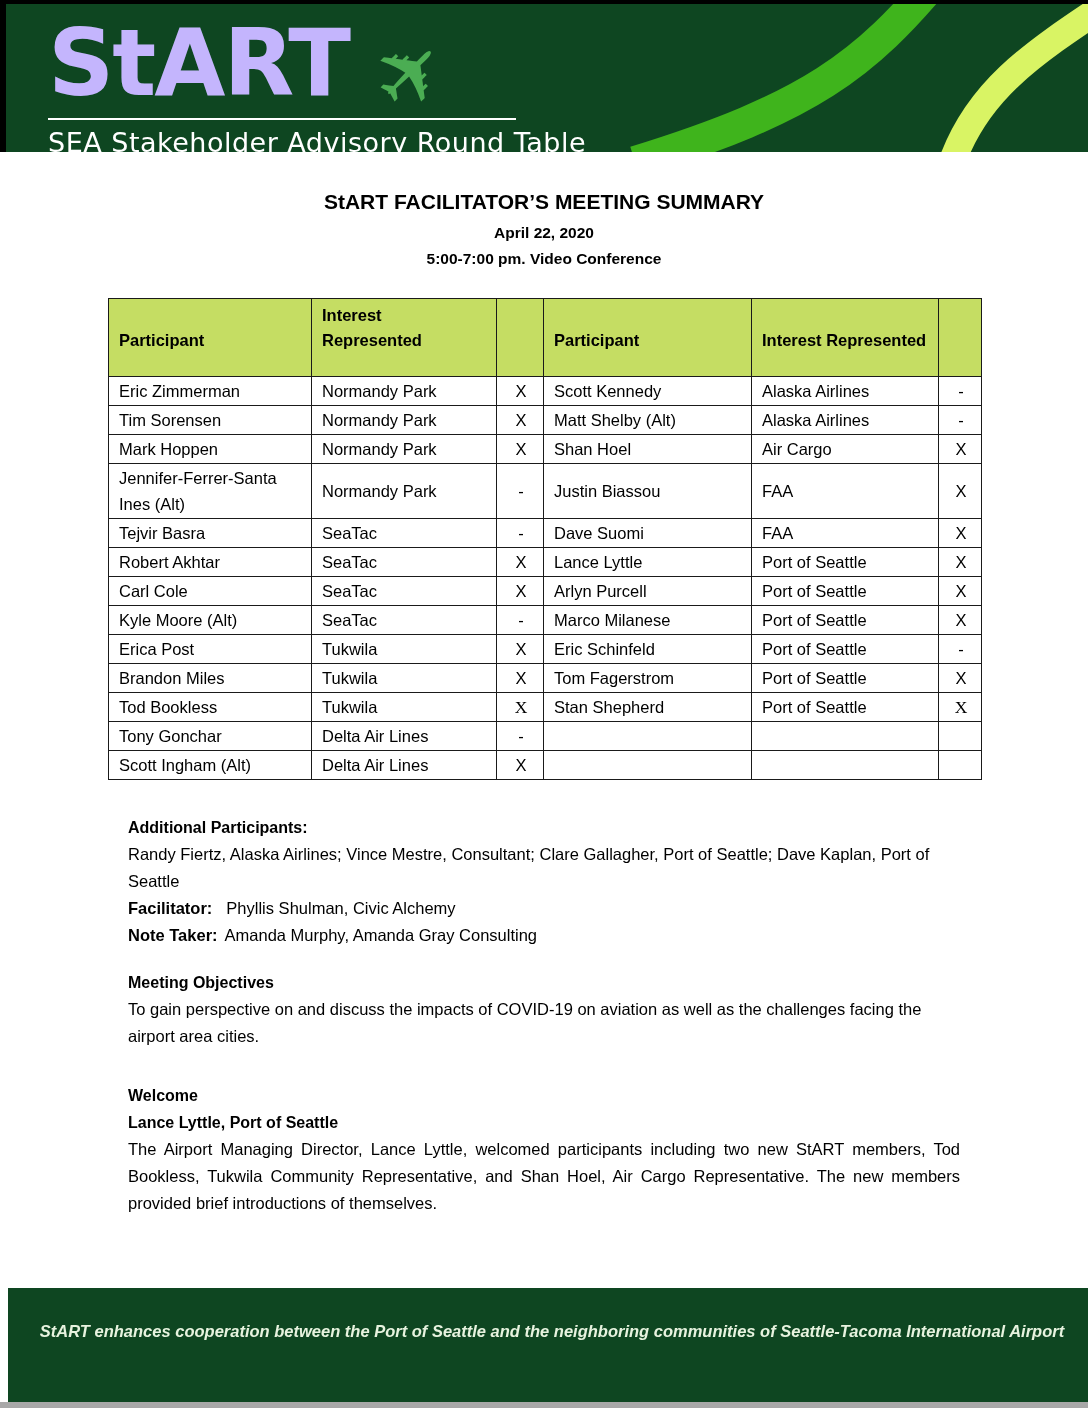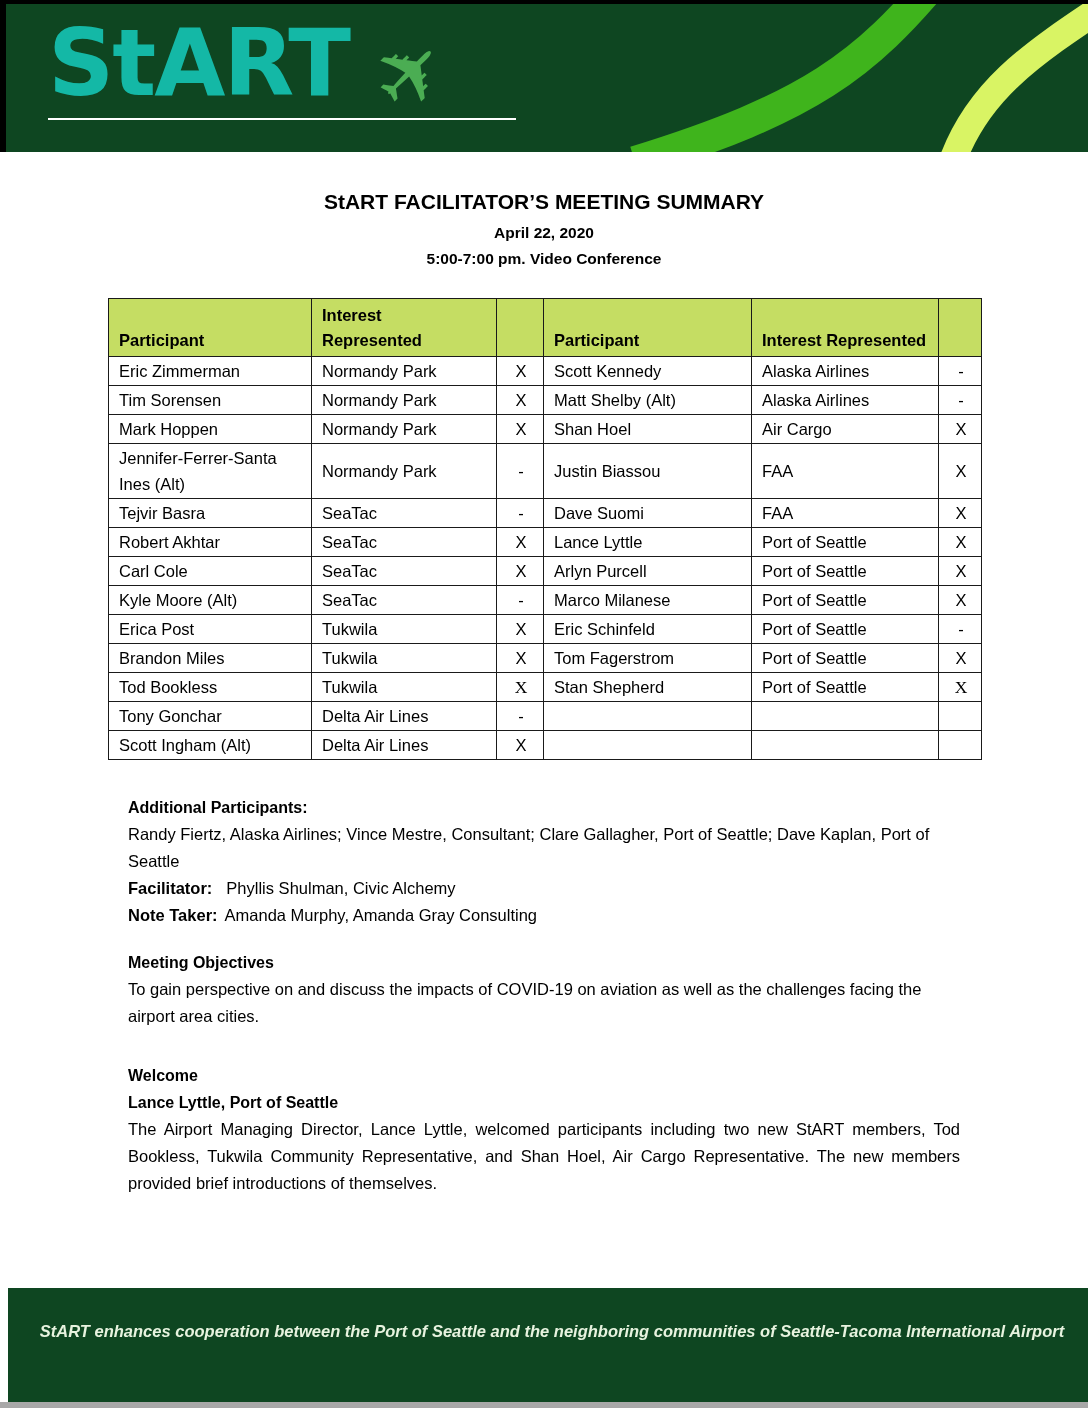--- a/index.html
+++ b/index.html
@@ -16,39 +16,39 @@
   body{font-family:"Liberation Sans","DejaVu Sans",sans-serif;color:#000;}
   .page{position:relative;width:1088px;height:1408px;margin:0 auto;background:#fff;overflow:hidden;}
 
   
   .banner{position:relative;width:1088px;height:152px;background:var(--banner-green);
           border-top:4px solid #000;border-left:6px solid #000;overflow:hidden;}
   .banner-curves{position:absolute;top:-4px;left:-6px;width:1088px;height:152px;pointer-events:none;}
   .logo-block{position:absolute;top:14px;left:42px;z-index:2;}
   .logo-row{display:flex;align-items:flex-start;}
   .logo-word{font-family:"DejaVu Sans",sans-serif;font-weight:600;font-size:92px;line-height:92px;
-             color:#14b8a6;letter-spacing:-2px;}
+             color:#c4b5fd;letter-spacing:-2px;}
   .plane{display:inline-block;font-size:84px;line-height:84px;color:var(--plane-green);
          transform:rotate(-45deg);margin-left:26px;margin-top:14px;}
   .logo-rule{width:468px;height:0;border-bottom:2px solid #fff;margin-top:2px;}
   .logo-tagline{color:#fff;font-size:27px;font-weight:500;letter-spacing:.5px;margin-top:7px;
                 font-family:"DejaVu Sans",sans-serif;}
 
   
   .title-block{text-align:center;margin-top:36px;}
   .doc-title{font-size:21px;font-weight:bold;line-height:28px;}
   .doc-date{font-size:15.5px;font-weight:bold;line-height:26px;margin-top:4px;text-align:center;}
   .doc-session{font-size:15.5px;font-weight:bold;line-height:26px;}
 
   
   table.attendance{border-collapse:collapse;table-layout:fixed;width:873px;margin:26px 0 0 108px;
                    font-size:16.5px;}
   table.attendance th, table.attendance td{border:1.5px solid #1a1a1a;overflow:hidden;}
   table.attendance th{background:var(--table-header-bg);text-align:left;vertical-align:bottom;
-                      font-weight:bold;height:57px;padding:4px 10px 3px 10px;line-height:25px;}
+                      font-weight:bold;height:57px;padding:4px 10px 23px 10px;line-height:25px;}
   table.attendance td{height:29px;padding:1px 8px 1px 10px;vertical-align:middle;line-height:26px;}
   td.mark{text-align:center;padding:1px 2px;}
   td.serif-x{font-family:"Liberation Serif","DejaVu Serif",serif;font-size:17.5px;}
 
   
   .content{width:832px;margin-left:128px;font-size:16.5px;line-height:27px;}
   .sec-heading{font-weight:bold;font-size:16px;}
   .mt-additional{margin-top:34px;}
   .mt-objectives{margin-top:20px;}
   .mt-welcome{margin-top:32px;}
@@ -71,20 +71,21 @@
     <svg class="banner-curves" viewBox="0 0 1088 152">
       <path d="M 940 -25 C 865 65, 810 108, 635 162" fill="none" stroke="var(--curve-green)" stroke-width="32"></path>
       <path d="M 1110 2 C 1030 55, 975 92, 950 168" fill="none" stroke="var(--curve-yellow-green)" stroke-width="27"></path>
     </svg>
     <div class="logo-block">
       <div class="logo-row">
         <span class="logo-word">StART</span>
         <span class="plane">✈</span>
       </div>
       <div class="logo-rule"></div>
+      <div class="logo-tagline">SEA Stakeholder Advisory Round Table</div>
     </div>
   </div>
 
   <div class="title-block">
     <div class="doc-title">StART FACILITATOR’S MEETING SUMMARY</div>
     <div class="doc-date">April 22, 2020</div>
     <div class="doc-session">5:00-7:00 pm. Video Conference</div>
   </div>
 
   <table class="attendance">

